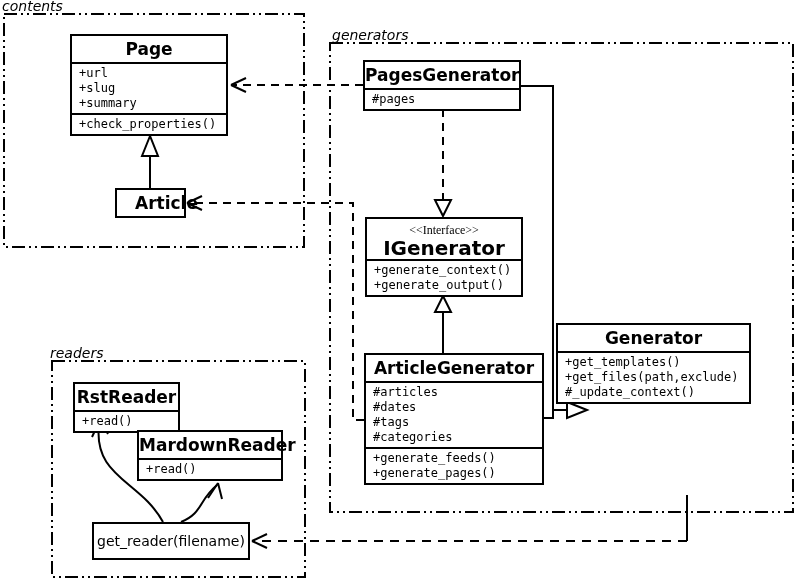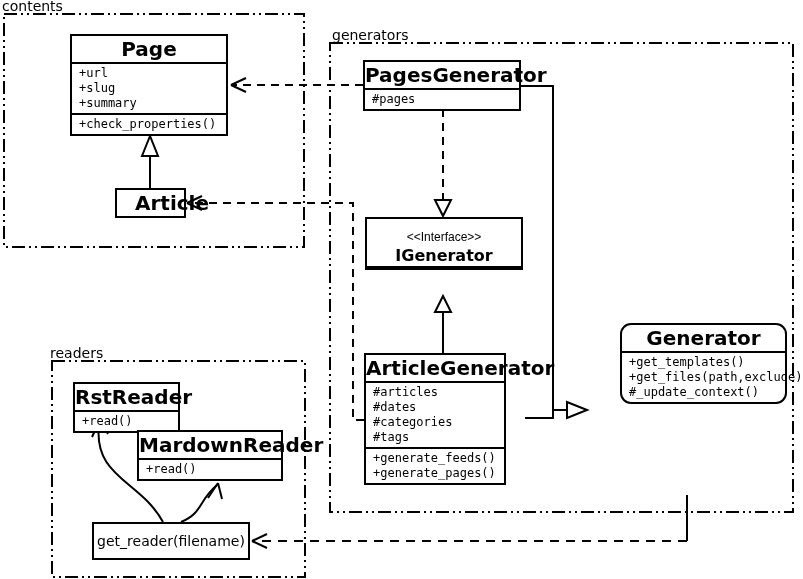--- a/index.html
+++ b/index.html
@@ -1,28 +1,28 @@
 <!DOCTYPE html>
 <html><head>
 <meta charset="utf-8">
 <style>
   * { margin:0; padding:0; box-sizing:border-box; }
   html,body { background:#fff; }
   body { width:803px; height:579px; position:relative; font-family:"DejaVu Sans","Liberation Sans",sans-serif; color:#000; }
   #canvas { position:absolute; left:0; top:0; width:803px; height:579px; background:#fff; overflow:hidden; }
   #edges { position:absolute; left:0; top:0; }
 
-  .pkg-label { position:absolute; font-size:14px; line-height:15px; white-space:nowrap; background:transparent; }
+  .pkg-label { position:absolute; font-size:14px; line-height:15px; white-space:nowrap; background:transparent;font-style:italic; }
 
   .cls { position:absolute; background:#fff; border:2px solid #000; }
-  .cls-title { font-weight:bold; font-size:20px; line-height:26px; text-align:center; white-space:nowrap; border-bottom:2px solid #000; }
+  .cls-title { font-weight:bold; font-size:17px; line-height:26px; text-align:center; white-space:nowrap; border-bottom:2px solid #000; }
   .cls.title-only .cls-title { border-bottom:none;margin-left:18px; }
-  .cls-stereo { font-family:Liberation Sans, sans-serif; font-size:12px; line-height:16px; padding-top:10px; text-align:center; white-space:nowrap; }
+  .cls-stereo { font-family:Liberation Serif, serif; font-size:12px; line-height:16px; padding-top:3px; text-align:center; white-space:nowrap; }
   .cls-title2 { border-bottom:2px solid #000; }
-  .cls-title2 .cls-name { font-weight:bold; font-size:16px; line-height:21px; text-align:center; white-space:nowrap; }
+  .cls-title2 .cls-name { font-weight:bold; font-size:20px; line-height:21px; text-align:center; white-space:nowrap; }
   .sec { padding:2px 4px; }
   .sec + .sec { border-top:2px solid #000; }
   .member { font-family:"DejaVu Sans Mono","Liberation Mono",monospace; font-size:12px; line-height:15px; padding:0 3px; white-space:pre; }
 
   .plain-box { position:absolute; background:#fff; border:2px solid #000; text-align:center; font-size:14px; white-space:nowrap; }
 </style>
 </head>
 <body>
 
 <div id="canvas">
@@ -106,37 +106,41 @@
     <div class="sec">
         <div class="member">#pages</div>
       </div>
   </div>
 
   <div class="cls" style="left:365px;top:217px;width:158px;">
     <div class="cls-title2">
       <div class="cls-stereo">&lt;&lt;Interface&gt;&gt;</div>
       <div class="cls-name">IGenerator</div>
     </div>
+    <div class="sec">
+        <div class="member">+generate_context()</div>
+        <div class="member">+generate_output()</div>
+      </div>
   </div>
 
-  <div class="cls" style="left:364px;top:353px;width:142px;">
+  <div class="cls" style="left:364px;top:353px;width:180px;">
     <div class="cls-title">ArticleGenerator</div>
     <div class="sec">
         <div class="member">#articles</div>
         <div class="member">#dates</div>
+        <div class="member">#tags</div>
         <div class="member">#categories</div>
-        <div class="member">#tags</div>
       </div>
     <div class="sec">
         <div class="member">+generate_feeds()</div>
         <div class="member">+generate_pages()</div>
       </div>
   </div>
 
-  <div class="cls" style="left:620px;top:323px;width:167px;border-radius:11px;">
+  <div class="cls" style="left:556px;top:323px;width:195px;">
     <div class="cls-title">Generator</div>
     <div class="sec">
         <div class="member">+get_templates()</div>
         <div class="member">+get_files(path,exclude)</div>
         <div class="member">#_update_context()</div>
       </div>
   </div>
 
   <div class="cls" style="left:73px;top:382px;width:107px;">
     <div class="cls-title">RstReader</div>

